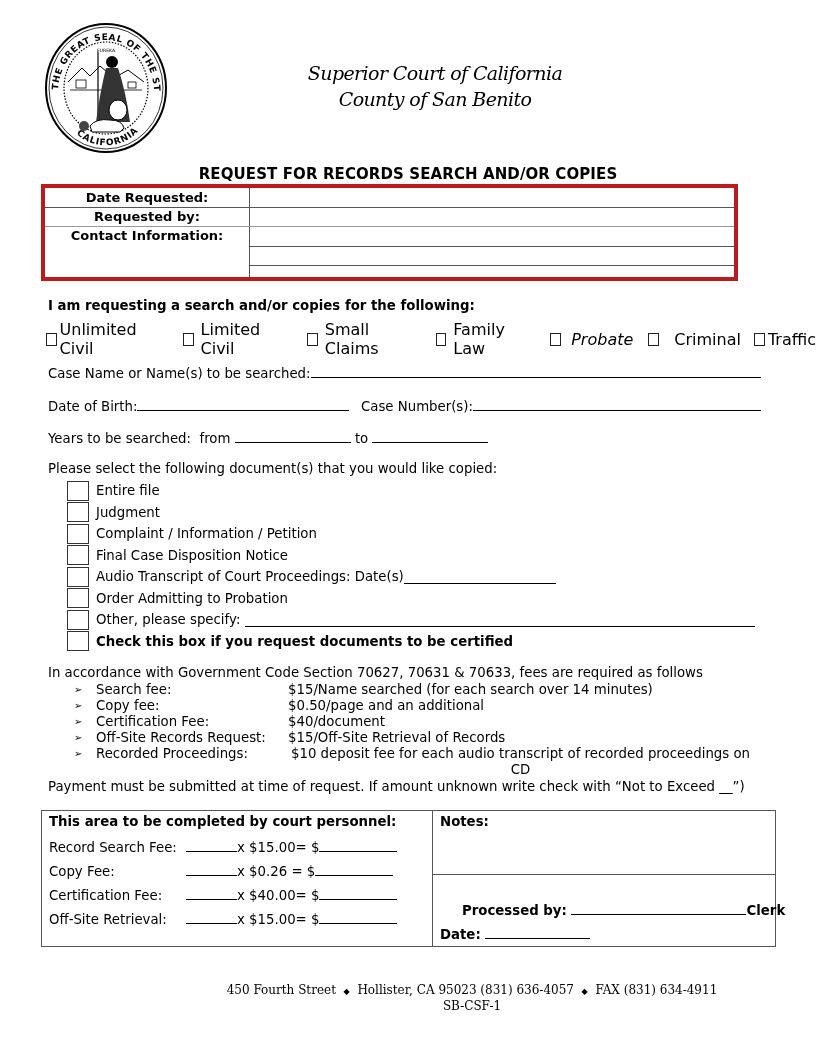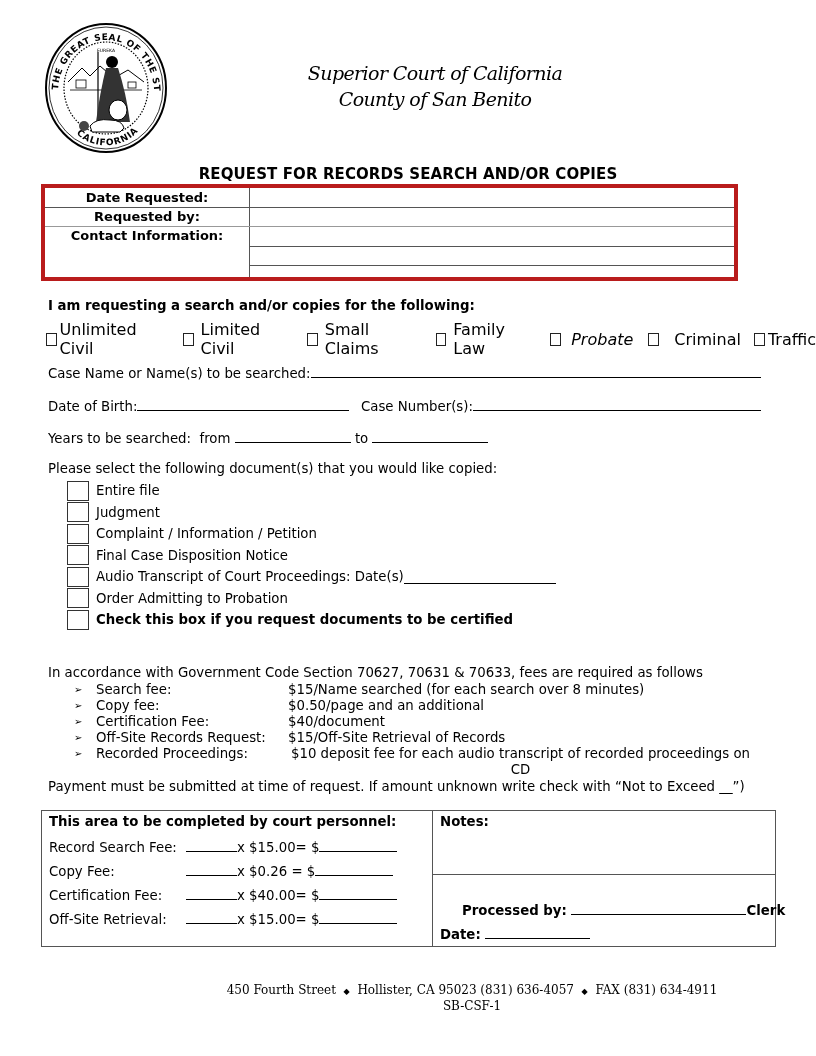--- a/index.html
+++ b/index.html
@@ -199,33 +199,37 @@
   </div>
   <div class="doc-item">
     <span class="cbox-lg"></span>
     <span class="lbl">Audio Transcript of Court Proceedings: Date(s)</span>
       <span class="uline" style="width:152px;"></span>
   </div>
   <div class="doc-item">
     <span class="cbox-lg"></span>
     <span class="lbl">Order Admitting to Probation</span>
   </div>
+  <div class="doc-item">
+    <span class="cbox-lg"></span>
+    <span class="lbl">Other, please specify:</span>&nbsp;<span class="uline" style="width:510px;"></span>
+  </div>
   <div class="doc-item bold">
     <span class="cbox-lg"></span>
     <span class="lbl">Check this box if you request documents to be certified</span>
   </div>
 </div>
 
 <div class="abs fees-intro">In accordance with Government Code Section 70627, 70631 &amp; 70633, fees are required as follows</div>
 
 <div class="abs fee-list">
   <div class="fee-row">
     <span class="bullet">➢</span>
     <span class="name">Search fee:</span>
-    <span class="val">$15/Name searched (for each search over 8 minutes)</span>
+    <span class="val">$15/Name searched (for each search over 14 minutes)</span>
   </div>
   <div class="fee-row">
     <span class="bullet">➢</span>
     <span class="name">Copy fee:</span>
     <span class="val">$0.50/page and an additional</span>
   </div>
   <div class="fee-row">
     <span class="bullet">➢</span>
     <span class="name">Certification Fee:</span>
     <span class="val">$40/document</span>

